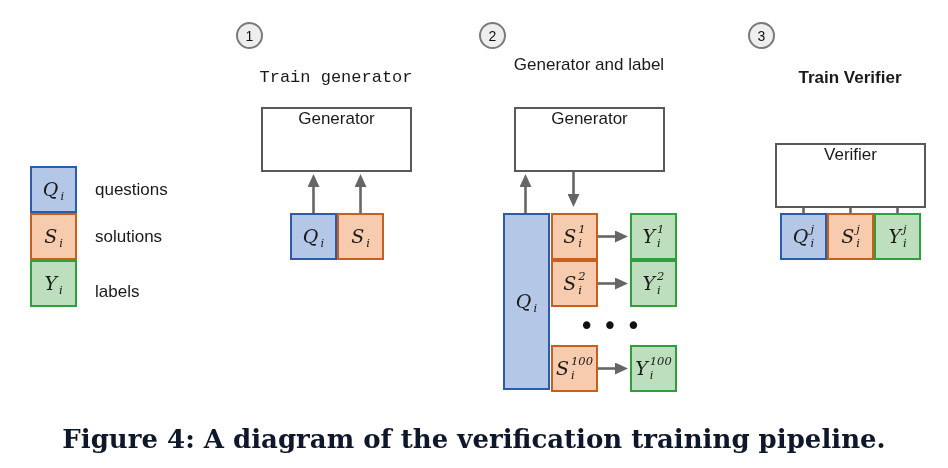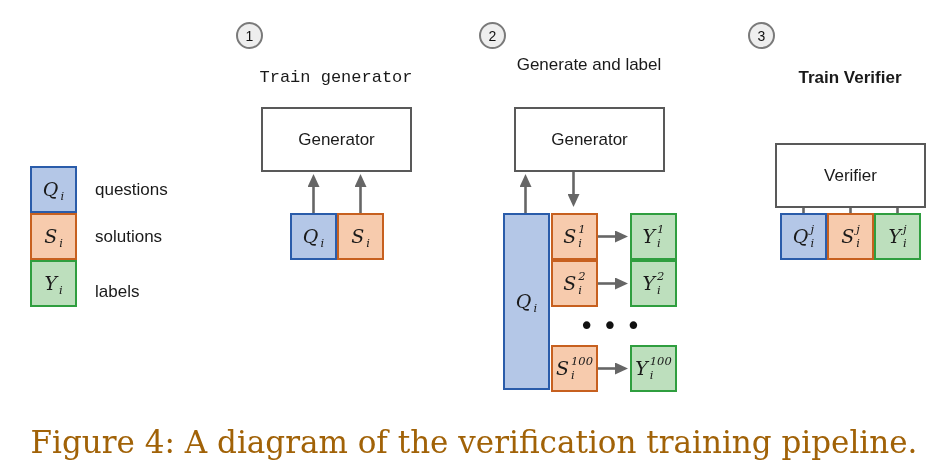--- a/index.html
+++ b/index.html
@@ -18,21 +18,21 @@
   #ah path { fill:var(--arrow); }
 
   .stepcircle { position:absolute; width:27px; height:27px; border-radius:50%;
     background:var(--circle-fill); border:2px solid var(--circle-border); box-sizing:border-box;
     display:flex; align-items:center; justify-content:center; font-size:14px; color:#111; }
 
   .title { position:absolute; text-align:center; font-size:17px; line-height:19px; color:var(--text); }
 
   .bigbox { position:absolute; width:151px; height:65px; background:#ffffff;
     border:2px solid var(--box-border); box-sizing:border-box;
-    display:flex; align-items:center; justify-content:center; font-size:17px; color:var(--text); }
+    display:flex; align-items:flex-start; justify-content:center; font-size:17px; color:var(--text); }
 
   .chip { position:absolute; width:47px; height:47px; box-sizing:border-box; border:2px solid; }
   .chip.blue   { background:var(--blue-fill);   border-color:var(--blue-border); }
   .chip.orange { background:var(--orange-fill); border-color:var(--orange-border); }
   .chip.green  { background:var(--green-fill);  border-color:var(--green-border); }
   .chip.tall   { height:177px; }
 
   .math { font-family:"DejaVu Serif", serif; font-style:italic; color:var(--text);
     display:flex; align-items:center; justify-content:center; width:100%; height:100%; }
   .mb { font-size:19px; line-height:1; }
@@ -41,21 +41,21 @@
   .msup, .msub { display:block; min-height:11px; }
 
   .legend-label { position:absolute; left:95px; height:47px; display:flex; align-items:center;
     font-size:17px; color:var(--text); }
 
   .dots { position:absolute; left:564px; top:312px; width:100px; height:28px; line-height:28px;
     text-align:center; font-size:26px; letter-spacing:8px; color:#111;
     font-family:"DejaVu Sans", sans-serif; }
 
   .caption { position:absolute; left:0; right:0; top:424px; text-align:center;
-    font-family:"DejaVu Serif", serif; font-size:31px; color:#a16207; }
+    font-family:"DejaVu Serif", serif; font-size:26px; color:#0f172a;font-weight:bold; }
 </style>
 </head>
 <body>
 
 <div class="canvas">
 
   <svg class="arrows" width="948" height="468">
     <defs>
       <marker id="ah" markerUnits="userSpaceOnUse" markerWidth="13" markerHeight="12" refX="10" refY="6" orient="auto">
         <path d="M0,0 L13,6 L0,12 Z"></path>
@@ -127,21 +127,21 @@
           <span class="msup"></span>
           <span class="msub">i</span>
         </span>
       </span>
   </div>
 
   <div class="stepcircle" style="left:479px; top:22px;">
     <span>2</span>
   </div>
   <div class="title" style="left:489px; top:55px; width:200px;">
-    <div>Generate and label</div>
+    <div>Generator and label</div>
   </div>
   <div class="bigbox" style="left:514px; top:107px;">
     <span>Generator</span>
   </div>
   <div class="chip blue tall" style="left:503px; top:213px;">
     <span class="math">
         <span class="mb">Q</span>
         <span class="mstack">
           <span class="msup"></span>
           <span class="msub">i</span>

